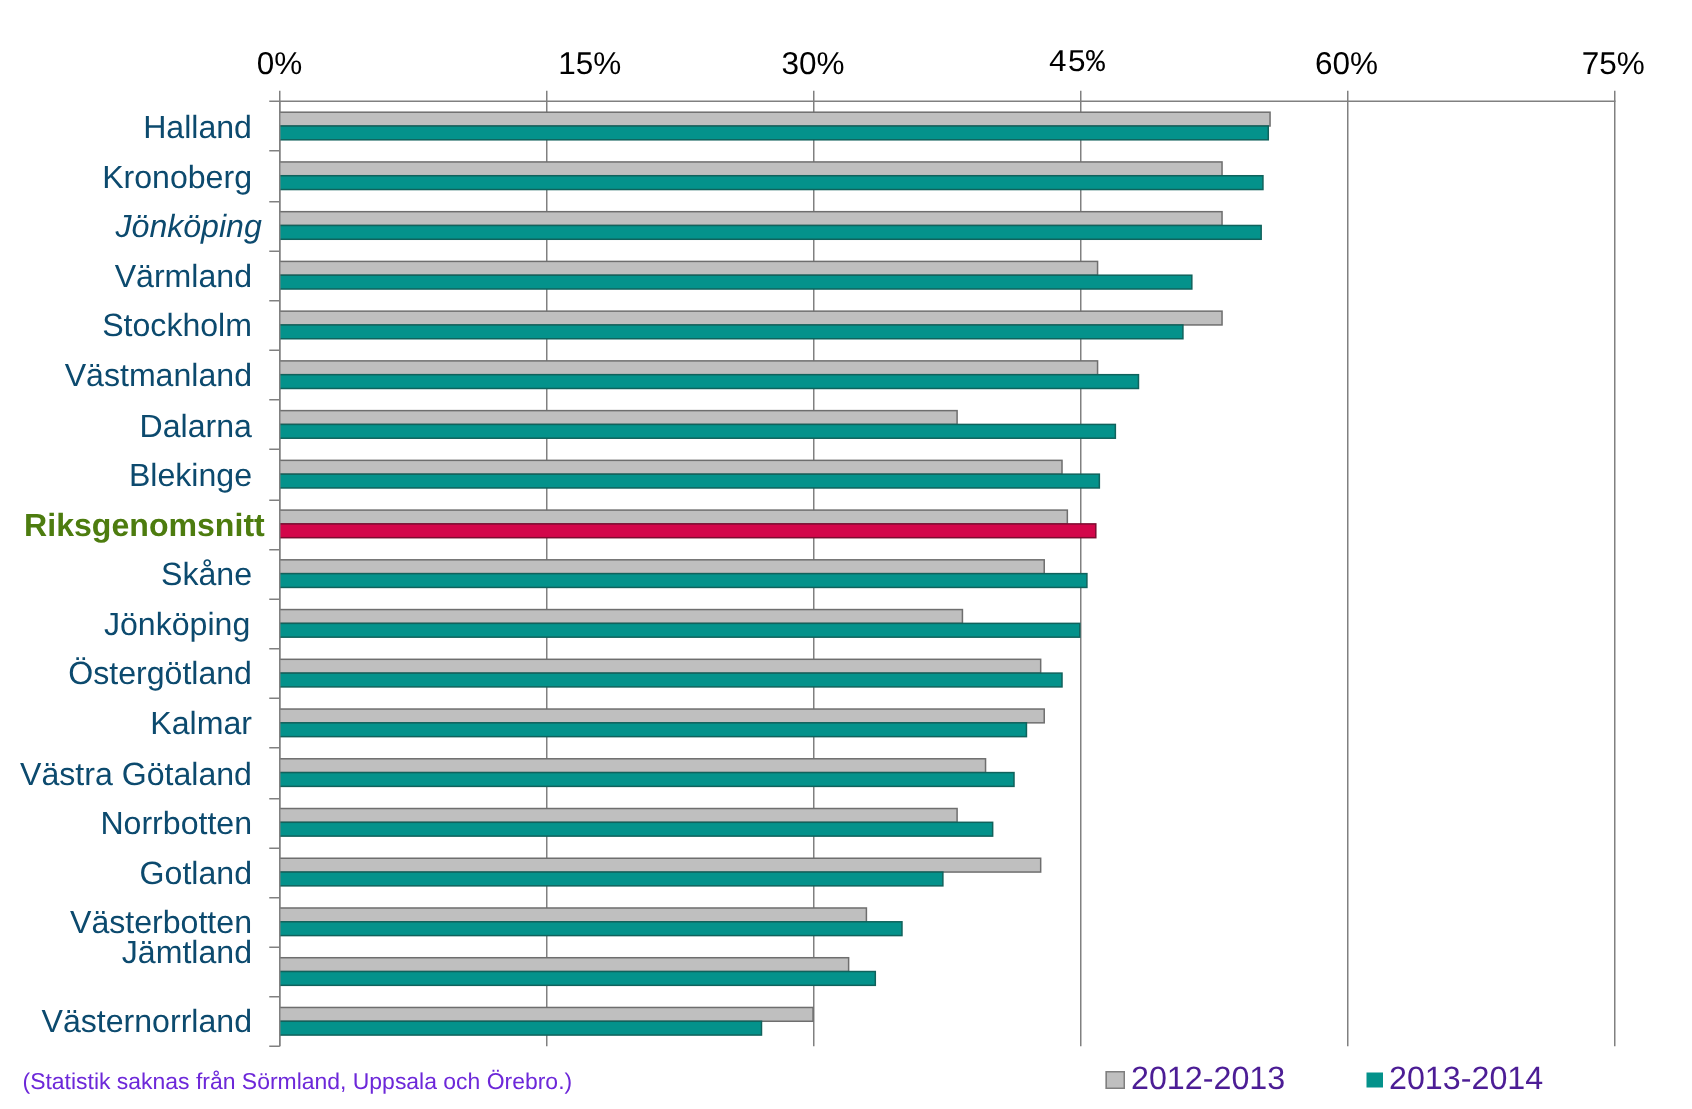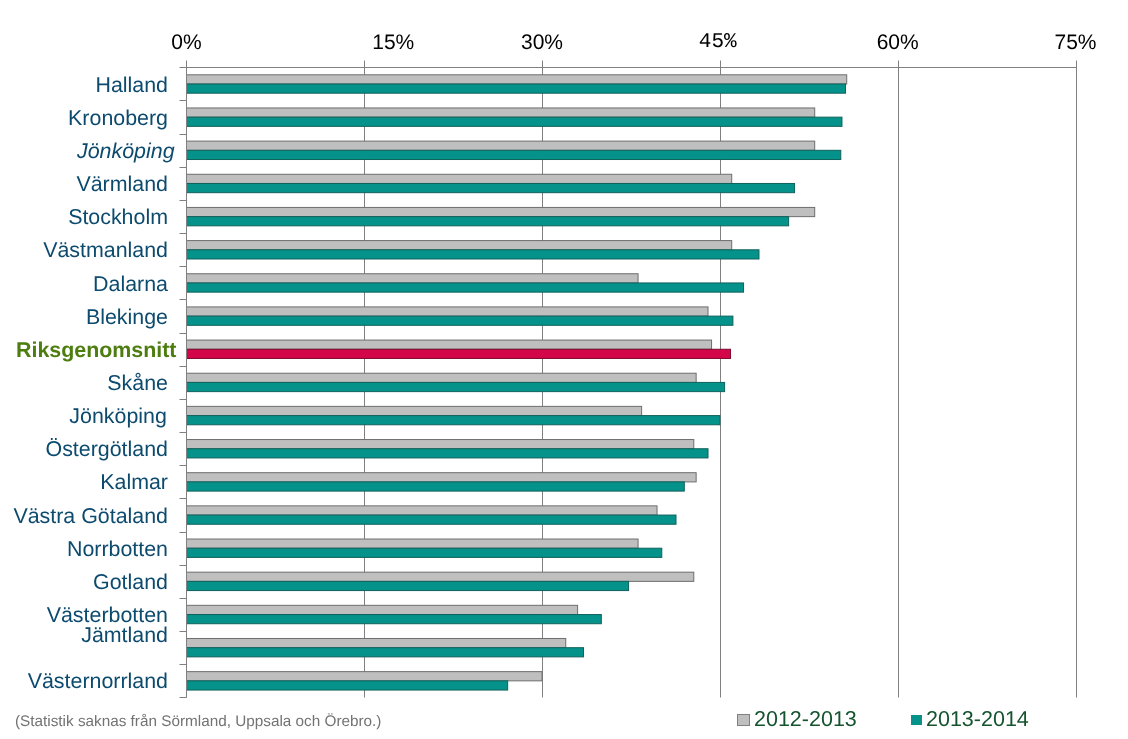--- a/index.html
+++ b/index.html
@@ -4,23 +4,23 @@
 <style>
   html,body{margin:0;padding:0;background:#ffffff;}
   body{width:1128px;height:739px;overflow:hidden;
        font-family:"Liberation Sans",sans-serif;color:#000000;
        -webkit-font-smoothing:antialiased;text-rendering:geometricPrecision;}
   #chart{position:relative;width:1128px;height:739px;background:#ffffff;overflow:hidden;}
   #plot-svg{position:absolute;left:0;top:0;width:1128px;height:739px;}
   .tick-label{position:absolute;font-size:21px;line-height:1;white-space:nowrap;color:#000000;}
   .cat-label{position:absolute;font-size:21.4px;line-height:1;white-space:nowrap;color:#0c4a6e;text-align:right;}
   .cat-label.highlight{font-weight:bold;color:#4d7c0f;}
-  #footnote{position:absolute;font-size:15.3px;line-height:1;white-space:nowrap;color:#737373;}
+  #footnote{position:absolute;font-size:15.3px;line-height:1;white-space:nowrap;color:#6d28d9;}
   .legend-swatch{position:absolute;box-sizing:border-box;}
-  .legend-text{position:absolute;font-size:21.5px;line-height:1;white-space:nowrap;color:#14532d;}
+  .legend-text{position:absolute;font-size:21.5px;line-height:1;white-space:nowrap;color:#4c1d95;}
 </style>
 </head>
 <body>
 
 <div id="chart">
 
   <svg id="plot-svg">
     <defs>
       <clipPath id="plotclip">
           <rect id="plotclip-rect" x="186.5" y="66.3" width="929.1" height="632"></rect>

